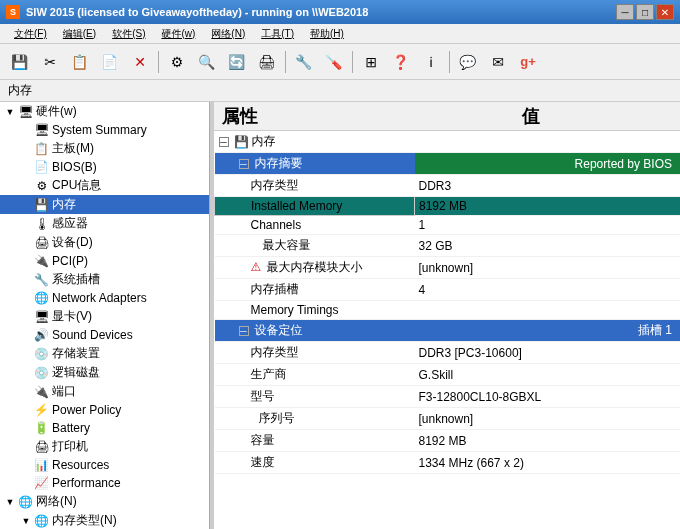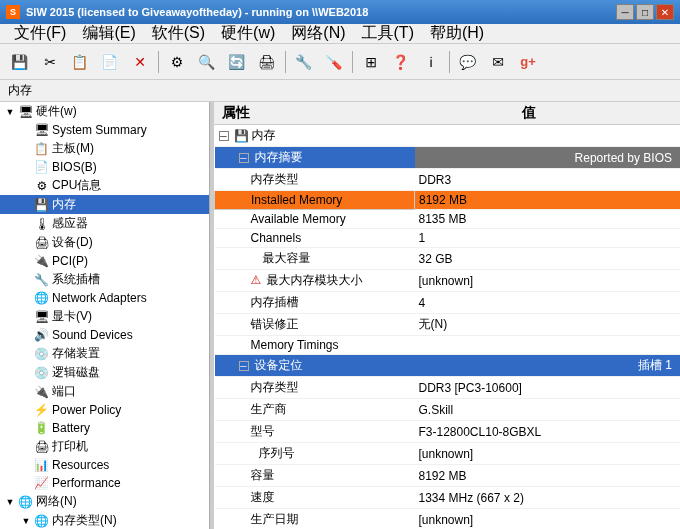--- a/index.html
+++ b/index.html
@@ -61,23 +61,24 @@
       background: #f0f0f0;
       border-bottom: 1px solid #ccc;
       padding: 2px 6px;
       display: flex;
       gap: 0;
       height: 20px;
       align-items: center;
     }
     .menu-item {
       padding: 1px 8px;
-      font-size: 16px;
+      font-size: 10px;
       cursor: pointer;
       color: #000;
+      text-decoration: underline;
     }
     
     .toolbar {
       background: #f0f0f0;
       border-bottom: 1px solid #ccc;
       padding: 3px 6px;
       display: flex;
       align-items: center;
       gap: 2px;
       height: 36px;
@@ -382,21 +383,21 @@
         <span class="node-label">内存类型(N)</span>
       </div>
 
     </div>
   </div>
 
   <div class="v-splitter"></div>
 
   <div class="right-panel">
 
-    <div style="display:flex; background:#f0f0f0; border-bottom:1px solid #ccc; font-size:14px; position:sticky; top:0; z-index:10;">
+    <div style="display:flex; background:#f0f0f0; border-bottom:1px solid #ccc; font-size:18px; position:sticky; top:0; z-index:10;">
       <div style="width:300px; padding:2px 8px; font-weight:bold;">属性</div>
       <div style="flex:1; padding:2px 8px; font-weight:bold;">值</div>
     </div>
 
     <table class="prop-table">
       <tbody>
 
         <tr>
           <td style="padding:2px 4px; background:white;" colspan="2">
             <div style="display:flex; align-items:center; gap:2px;">
@@ -407,37 +408,33 @@
           </td>
         </tr>
 
         <tr class="section-row">
           <td style="padding:2px 4px 2px 24px; background:#316ac5; color:white;">
             <div style="display:flex; align-items:center; gap:2px;">
               <span class="section-expand-icon" style="background:#316ac5; border-color:#aaa; color:white;">─</span>
               <span>内存摘要</span>
             </div>
           </td>
-          <td style="background:#737373; color:white; text-align:right; padding-right:8px;">Reported by BIOS</td>
+          <td style="background:#15803d; color:white; text-align:right; padding-right:8px;">Reported by BIOS</td>
         </tr>
 
         <tr>
           <td class="prop-name" style="padding-left:36px;">内存类型</td>
           <td class="prop-value">DDR3</td>
         </tr>
 
-        <tr style="background:#f97316;">
+        <tr style="background:#0f766e;">
           <td class="prop-name" style="padding-left:36px; border:1px solid #ccc;">Installed Memory</td>
           <td class="prop-value">8192 MB</td>
         </tr>
 
-        <tr>
-          <td class="prop-name" style="padding-left:36px;">Available Memory</td>
-          <td class="prop-value">8135 MB</td>
-        </tr>
 
         <tr>
           <td class="prop-name" style="padding-left:36px;">Channels</td>
           <td class="prop-value">1</td>
         </tr>
 
         <tr>
           <td class="prop-name" style="padding-left:48px;">最大容量</td>
           <td class="prop-value">32 GB</td>
         </tr>
@@ -448,24 +445,20 @@
             <span>最大内存模块大小</span>
           </td>
           <td class="prop-value">[unknown]</td>
         </tr>
 
         <tr>
           <td class="prop-name" style="padding-left:36px;">内存插槽</td>
           <td class="prop-value">4</td>
         </tr>
 
-        <tr>
-          <td class="prop-name" style="padding-left:36px;">错误修正</td>
-          <td class="prop-value">无(N)</td>
-        </tr>
 
         <tr>
           <td class="prop-name" style="padding-left:36px;">Memory Timings</td>
           <td class="prop-value"></td>
         </tr>
 
         <tr class="section-row">
           <td style="padding:2px 4px 2px 24px; background:#316ac5; color:white;">
             <div style="display:flex; align-items:center; gap:2px;">
               <span class="section-expand-icon" style="background:#316ac5; border-color:#aaa; color:white;">─</span>
@@ -498,21 +491,17 @@
         <tr>
           <td class="prop-name" style="padding-left:36px;">容量</td>
           <td class="prop-value">8192 MB</td>
         </tr>
 
         <tr>
           <td class="prop-name" style="padding-left:36px;">速度</td>
           <td class="prop-value">1334 MHz (667 x 2)</td>
         </tr>
 
-        <tr>
-          <td class="prop-name" style="padding-left:36px;">生产日期</td>
-          <td class="prop-value">[unknown]</td>
-        </tr>
 
       </tbody>
     </table>
   </div>
 </div>
 
 </body></html>

